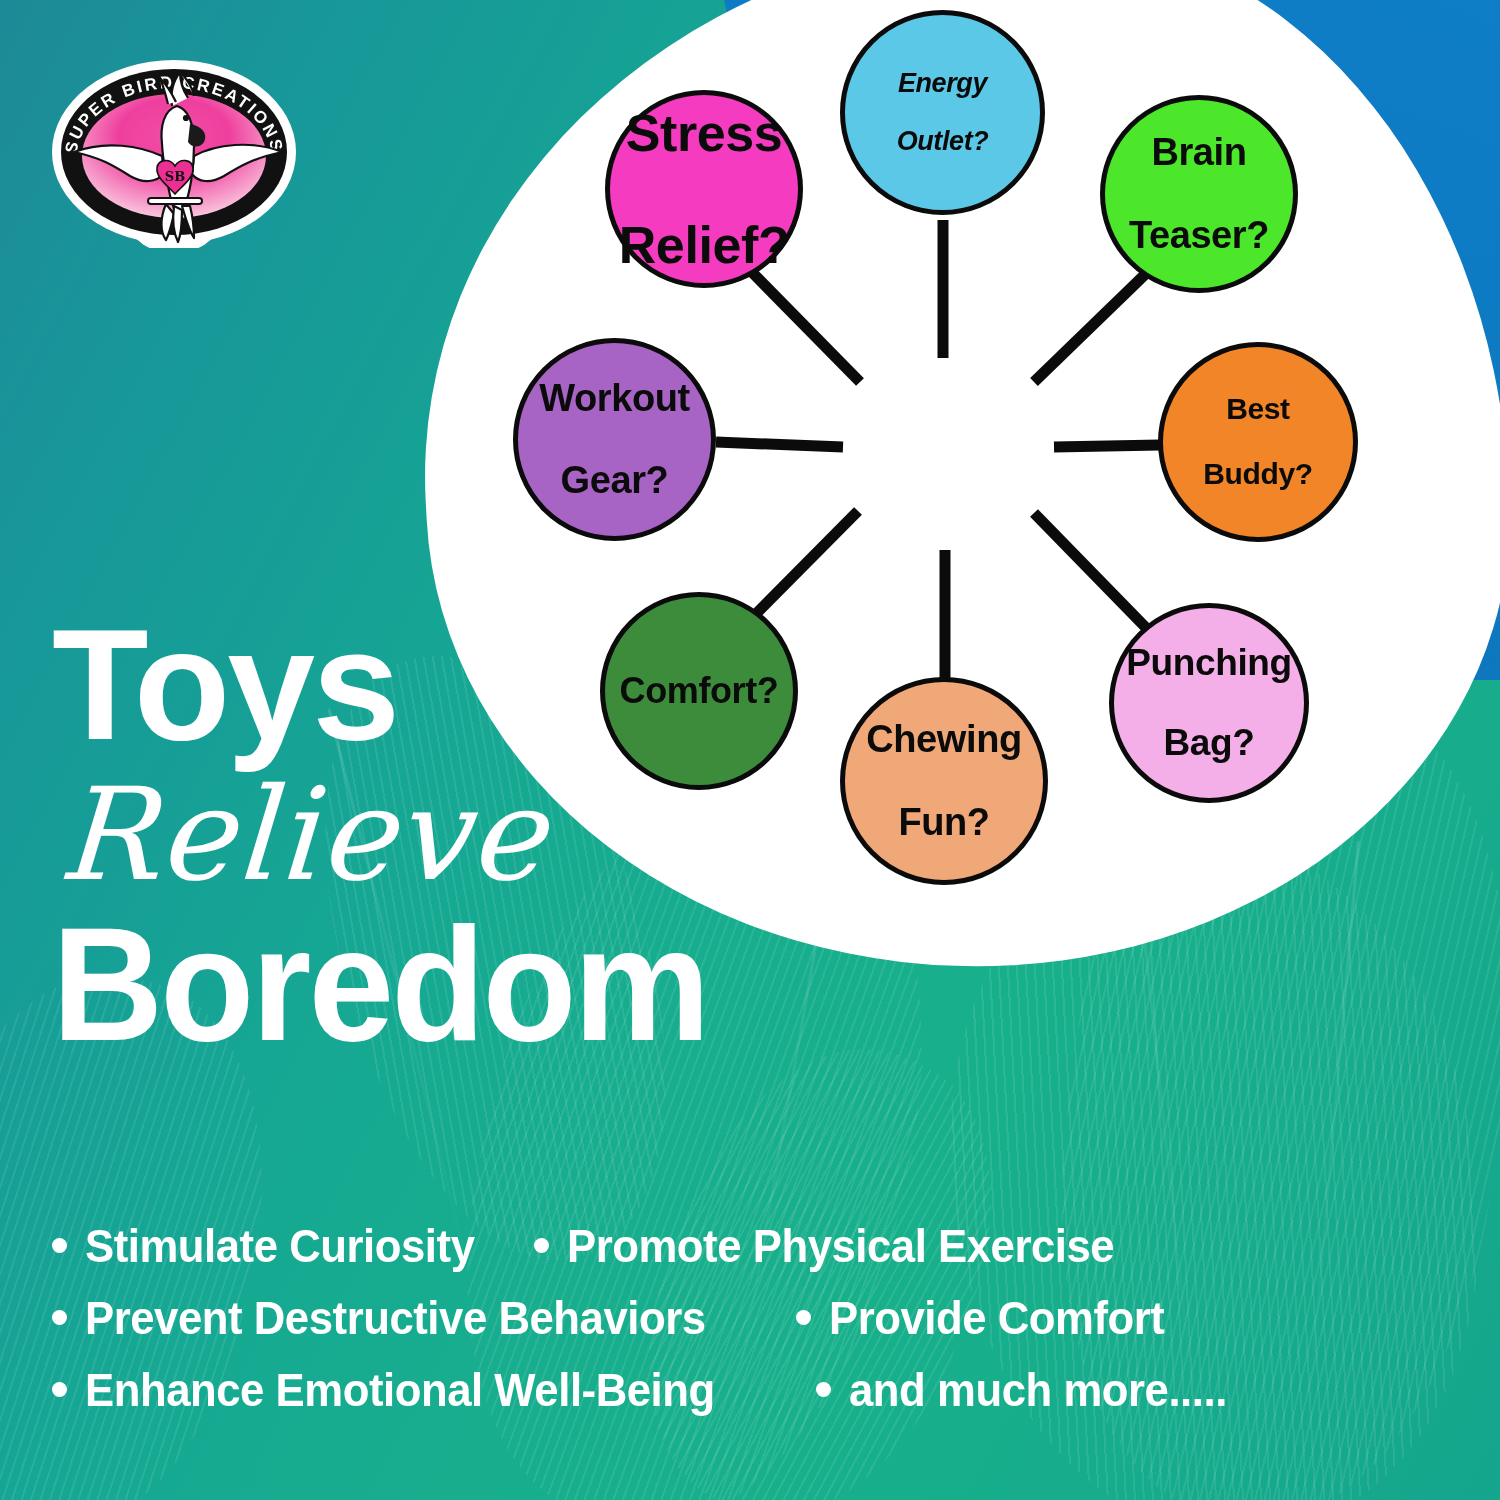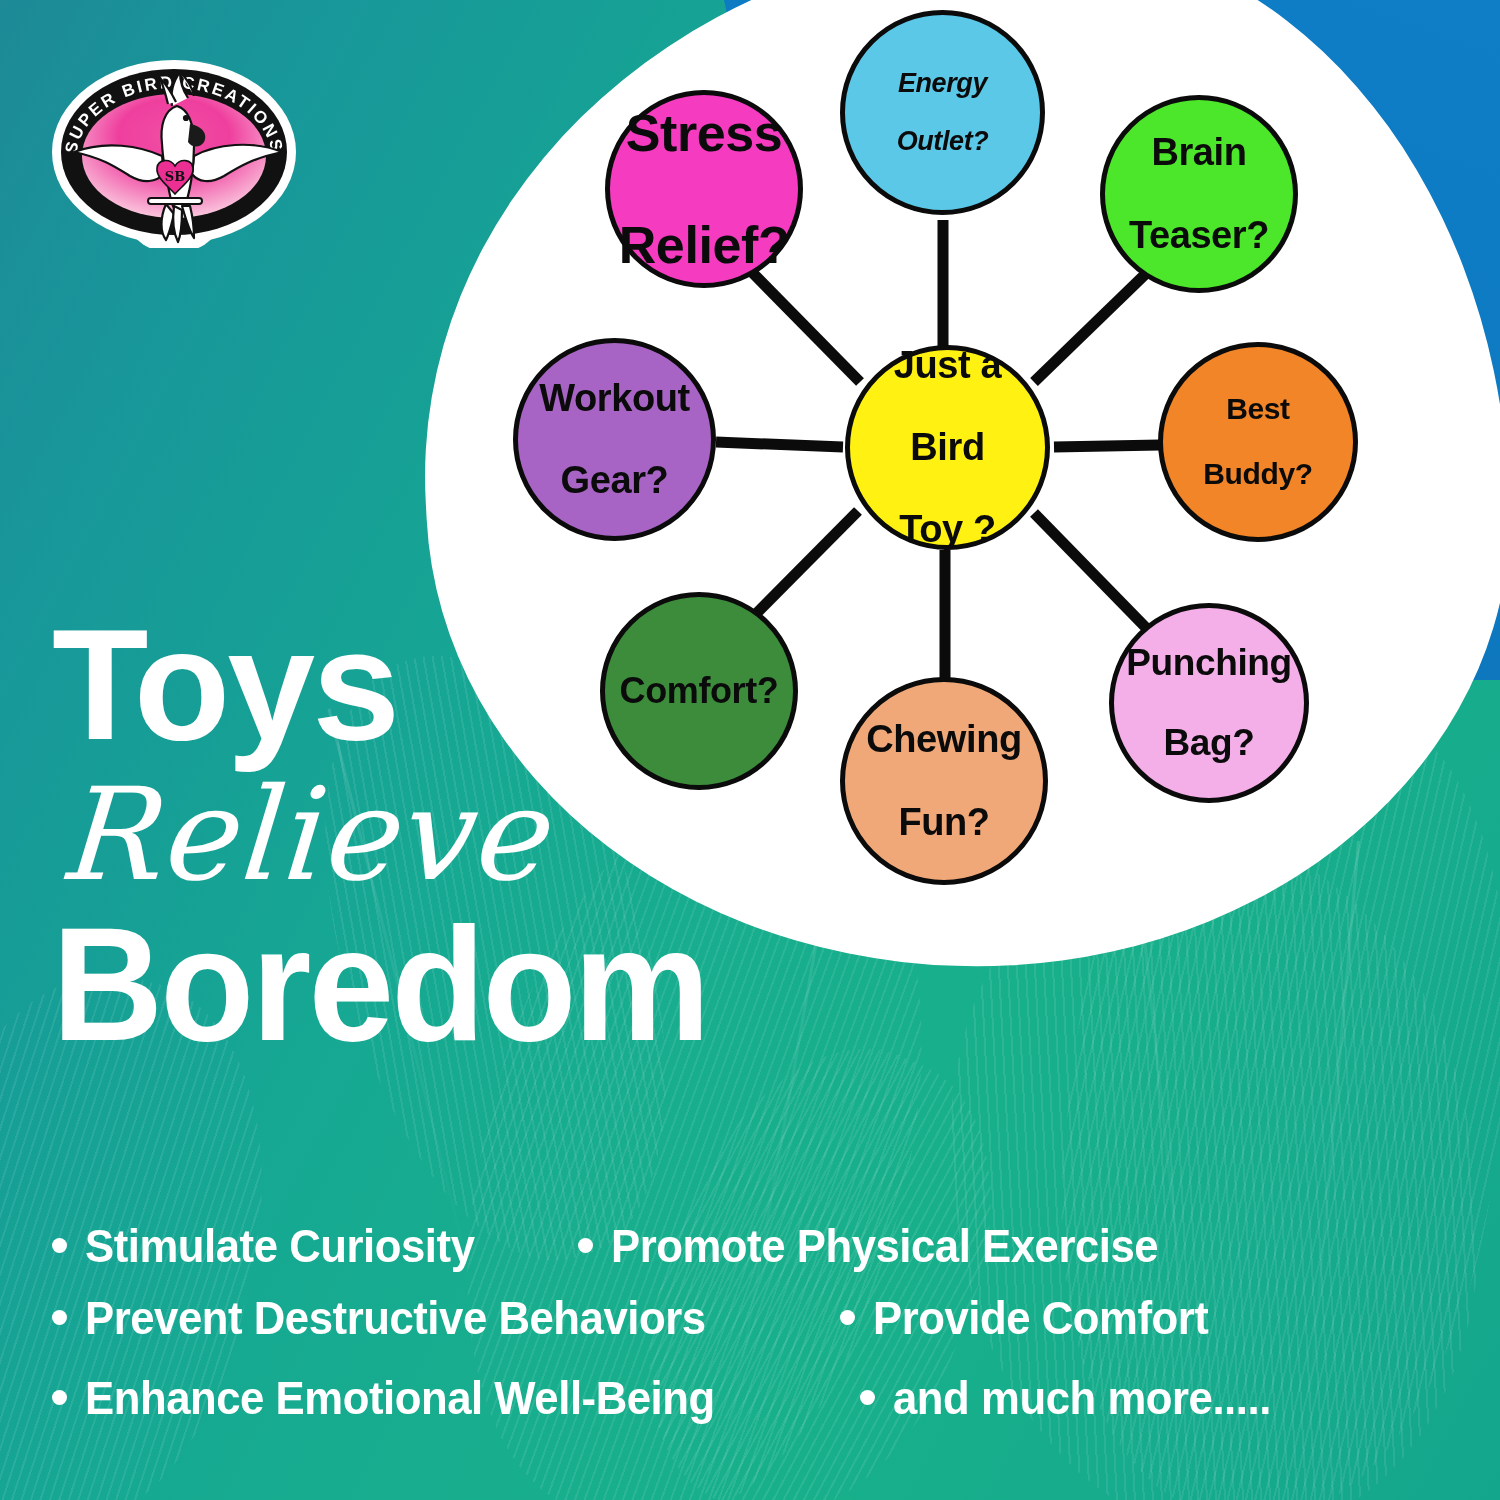--- a/index.html
+++ b/index.html
@@ -143,36 +143,36 @@
   }
 
   
   .bullets {
     position: absolute;
     left: 52px; top: 1218px;
     width: 1400px;
     z-index: 5;
     color: #ffffff;
   }
-  .brow { display: flex; align-items: baseline; height: 72px; gap: 44px; }
+  .brow { display: flex; align-items: baseline; height: 72px; }
   .bitem { display: flex; align-items: baseline; }
   .dot {
     width: 15px; height: 15px; border-radius: 50%;
     background: #ffffff; flex: 0 0 auto;
     position: relative; top: -9px;
     margin-right: 18px;
   }
   .btxt {
     font-size: 47px; font-weight: bold; letter-spacing: -0.5px;
     transform: scaleX(0.93); transform-origin: left center;
     white-space: nowrap;
   }
   .gap-a { margin-left: 30px; }
   .gap-b { margin-left: 44px; }
-  .gap-c { margin-left: 54px; margin-top: 8px; }
+  .gap-c { margin-left: 54px; }
 </style>
 </head>
 <body>
 
 <div id="poster">
 
   <div class="blue-wedge"></div>
   <div class="fronds">
     <div class="frond f1"></div>
     <div class="frond f2"></div>
@@ -273,23 +273,20 @@
       <span><span>Chewing</span><br><span>Fun?</span></span>
     </div>
     <div class="node" id="n-comfort" style="background: rgb(60, 140, 60);">
       <span>
           <span>Comfort?</span>
         </span>
     </div>
     <div class="node" id="n-workout" style="background: rgb(167, 100, 196);">
       <span><span>Workout</span><br><span>Gear?</span></span>
     </div>
-    <div class="node" id="n-center" style="background: rgb(255, 242, 18);">
-      <span><span>Just a</span><br><span>Bird</span><br><span>Toy ?</span></span>
-    </div>
   </div>
 
   <div class="headline">
     <div class="h-toys">Toys</div>
     <div class="h-relieve">Relieve</div>
     <div class="h-boredom">Boredom</div>
   </div>
 
   <div class="bullets">
     <div class="brow">

